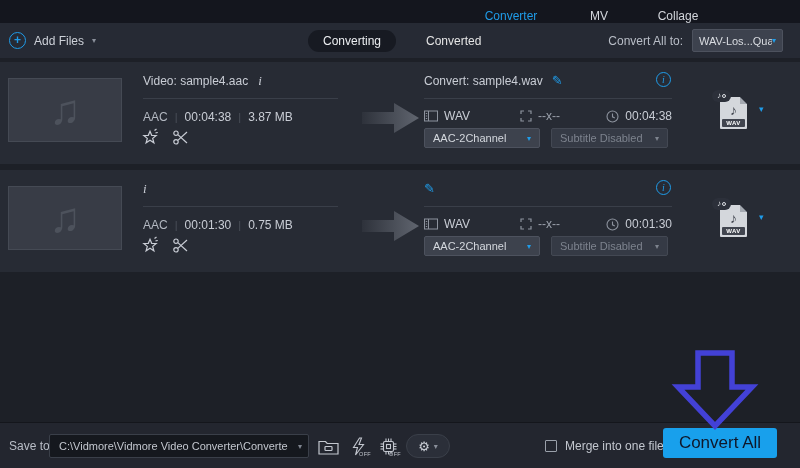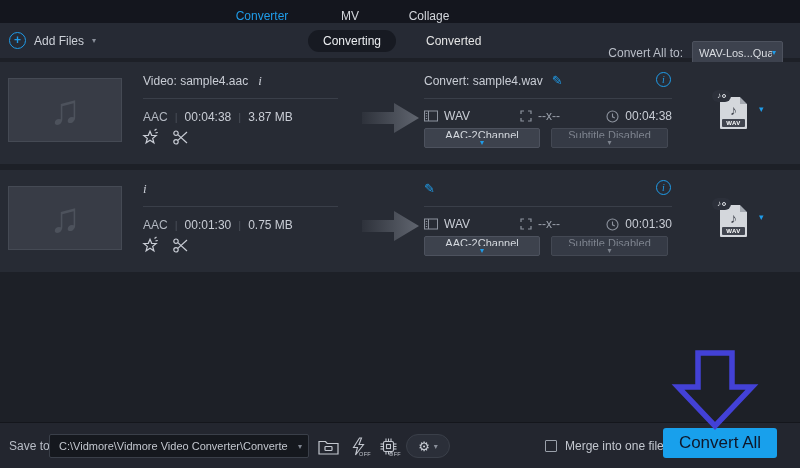--- a/index.html
+++ b/index.html
@@ -2,41 +2,41 @@
 <html><head>
 <meta charset="utf-8">
 <style>
   * { margin:0; padding:0; box-sizing:border-box; }
   html,body { width:800px; height:468px; }
   body { font-family:"Liberation Sans", sans-serif; background:#1d2027; overflow:hidden; }
   .app { position:relative; width:800px; height:468px; background:#1d2027; color:#c9cdd5; }
 
   
   .tabbar { position:absolute; top:0; left:0; width:800px; height:31px; background:#14161e;
-            display:flex; align-items:stretch; padding-left:213px; }
+            display:flex; align-items:stretch; padding-left:213px;justify-content:flex-end; }
   .tab { position:relative; display:flex; align-items:center; justify-content:center;
          font-size:12px; color:#d3d6dc; cursor:default; }
   .tab-converter { width:98px; color:#1f9ce9; }
   .tab-mv { width:78px; } .tab-collage { width:80px; } .tab-toolbox { width:82px;margin-top:36px; }
   .tab.active::after { content:""; position:absolute; left:10px; right:10px; bottom:0;
                        height:2px; background:#1f9ce9; }
 
   
   .toolbar { position:absolute; top:23px; left:0; width:800px; height:35px; background:#262a34; }
   .add-files { position:absolute; left:9px; top:0; height:35px; display:flex; align-items:center;
                gap:8px; cursor:pointer; }
   .plus-circle { width:17px; height:17px; border:1.5px solid #1f9ce9; border-radius:50%;
                  color:#1f9ce9; font-size:12px; line-height:14px; text-align:center; font-weight:bold; }
   .add-label { font-size:12px; color:#cdd1d8; }
   .caret { font-size:8px; color:#8a8f9a; }
   .caret.blue { color:#1f9ce9; }
   .seg { position:absolute; left:308px; top:0; height:35px; display:flex; align-items:center; gap:15px; }
   .pill { font-size:12px; color:#e5e5e5; padding:4px 15px; border-radius:12px; cursor:pointer; }
   .pill.active { background:#171a22; color:#eceef1; }
-  .convert-to { position:absolute; right:17px; top:12px; height:35px; display:flex; align-items:center; gap:9px; }
+  .convert-to { position:absolute; right:17px; top:0; height:35px; display:flex; align-items:center; gap:9px; }
   .convert-to-label { font-size:12px; color:#b9bec7; }
   .dropdown-top { width:91px; height:23px; background:#3d424e; border:1px solid #4d525e; border-radius:2px;
                   display:flex; align-items:center; padding:0 6px; cursor:pointer; }
   .dropdown-top .dd-text { flex:1; font-size:11px; color:#d9dce1; white-space:nowrap; overflow:hidden; }
 
   
   .file-row { position:absolute; left:0; width:800px; height:102px; background:#272b34; }
   .row1 { top:62px; } .row2 { top:170px; }
   .thumb { position:absolute; left:8px; top:16px; width:114px; height:64px; background:#383c46;
            border:1px solid #454a54; display:flex; align-items:center; justify-content:center; }
@@ -59,21 +59,21 @@
   .pencil { color:#1f9ce9; font-size:13px; cursor:pointer; }
   .info-circle { position:absolute; left:656px; top:10px; width:15px; height:15px; border:1px solid #1f9ce9;
                  border-radius:50%; color:#1f9ce9; font-family:"Liberation Serif", serif; font-style:italic;
                  font-size:10px; display:flex; align-items:center; justify-content:center; cursor:pointer; }
   .out-meta { position:absolute; left:424px; top:47px; width:248px; display:flex; align-items:center;
               font-size:12px; color:#c9cdd5; }
   .out-meta .grp { display:flex; align-items:center; gap:6px; }
   .g2 { margin-left:50px; color:#9aa0ab; }
   .g3 { margin-left:auto; }
   .dd { position:absolute; top:66px; height:20px; border-radius:2px; display:flex; align-items:center;
-        padding:0 8px; cursor:pointer;flex-direction:column; }
+        padding:0 8px; cursor:pointer; }
   .dd .dd-text { flex:1; font-size:11px; white-space:nowrap; overflow:hidden; }
   .dd-audio { left:424px; width:116px; background:#3d424d; border:1px solid #4d525e; color:#d4d8de; }
   .dd-sub { left:551px; width:117px; background:#353a45; border:1px solid #434853; color:#7d838e; }
   .dd-sub .caret { color:#7d838e; }
   .file-badge { position:absolute; left:712px; top:28px; width:44px; height:42px; cursor:pointer; }
   .doc { position:absolute; left:8px; top:7px; width:27px; height:32px; background:#d4d7dc; border-radius:1px; }
   .doc-fold { position:absolute; top:0; right:0; width:0; height:0;
               border-top:7px solid #272b34; border-left:7px solid #a4a9b1; }
   .doc-note { position:absolute; top:5px; left:0; right:0; text-align:center; font-size:14px; color:#3f434d; }
   .doc-label { position:absolute; bottom:2px; left:2px; right:2px; background:#41454f; color:#ffffff;

